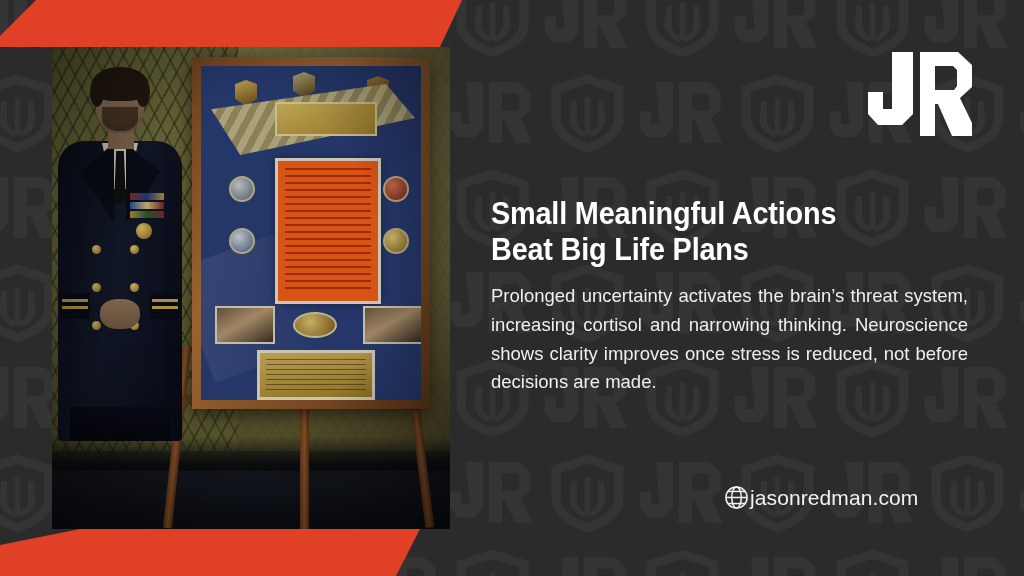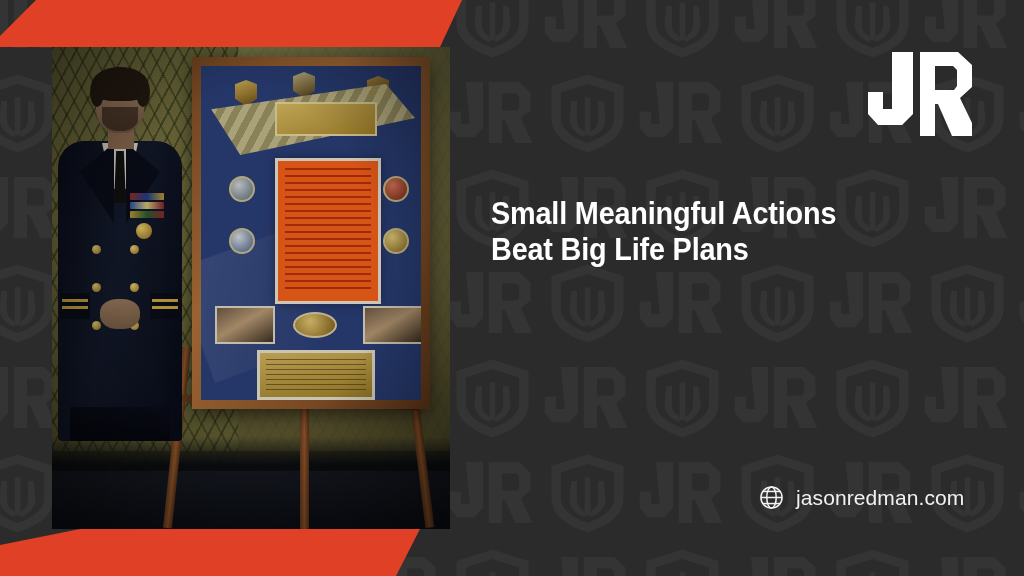--- a/index.html
+++ b/index.html
@@ -160,21 +160,21 @@
     font-family:"Liberation Sans Narrow","Liberation Sans",sans-serif;
     transform:scaleX(.93);transform-origin:left center;
   }
   #headline .l2{display:block;}
   #body-copy{
     margin:14px 0 0 0;color:#efefef;font-size:18.5px;line-height:1.56;
     text-align:justify;font-weight:400;
   }
 
   
-  #site{position:absolute;left:758px;top:484px;display:flex;align-items:center;gap:11px;}
+  #site{position:absolute;left:723px;top:484px;display:flex;align-items:center;}
   #globe-icon{width:27px;height:27px;flex:0 0 auto;}
   #globe-icon svg{width:100%;height:100%;display:block;}
   #site-url{color:#f2f2f2;font-size:21px;letter-spacing:.1px;}
 </style>
 </head>
 <body>
 
 <div id="stage">
 
   <div id="bg-pattern">
@@ -1014,20 +1014,21 @@
 
   <div id="logo">
     <svg viewBox="0 0 108 84" xmlns="http://www.w3.org/2000/svg" aria-hidden="true">
       <path fill="#ffffff" d="M26 0 L47 0 L47 62 L36 73 L12 73 L2 62 L2 40 L17 40 L17 57 L26 57 Z"></path>
       <path fill="#ffffff" d="M54 0 L92 0 L106 13 L106 35 L94 46 L106 71 L106 84 L86 84 L72 52 L69 52 L69 84 L54 84 Z M69 14 L69 38 L88 38 L91 34 L91 18 L87 14 Z"></path>
     </svg>
   </div>
 
   <div id="content">
     <h1 id="headline"><span class="l1">Small Meaningful Actions</span><span class="l2">Beat Big Life Plans</span></h1>
+    <p id="body-copy">Prolonged uncertainty activates the brain’s threat system, increasing cortisol and narrowing thinking. Neuroscience shows clarity improves once stress is reduced, not before decisions are made.</p>
   </div>
 
   <div id="site">
     <span id="globe-icon">
       <svg viewBox="0 0 24 24" xmlns="http://www.w3.org/2000/svg" aria-hidden="true">
         <g fill="none" stroke="#f2f2f2" stroke-width="1.35">
           <circle cx="12" cy="12" r="9.4"></circle>
           <ellipse cx="12" cy="12" rx="4.2" ry="9.4"></ellipse>
           <line x1="2.6" y1="12" x2="21.4" y2="12"></line>
           <line x1="4.2" y1="6.6" x2="19.8" y2="6.6"></line>

